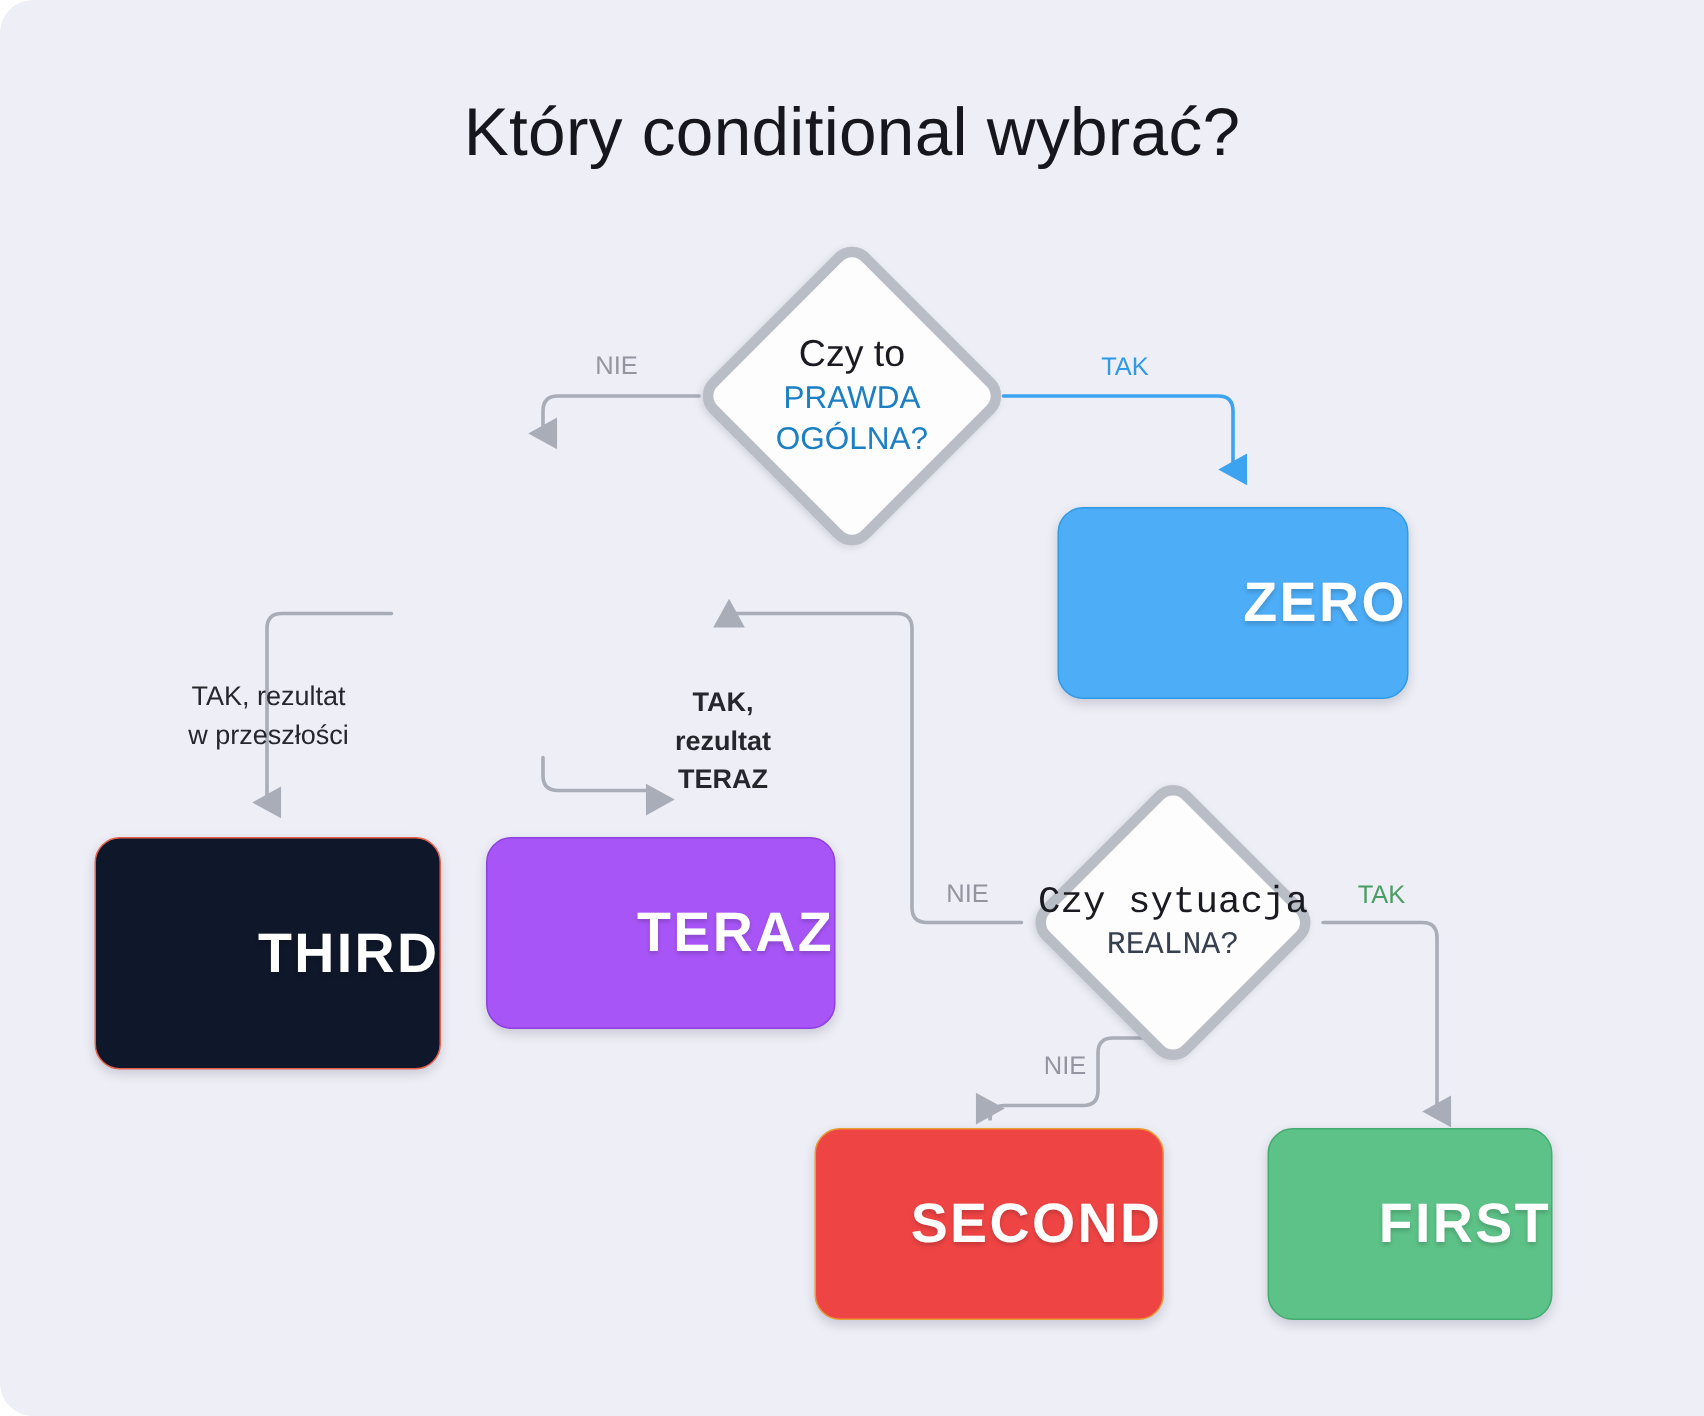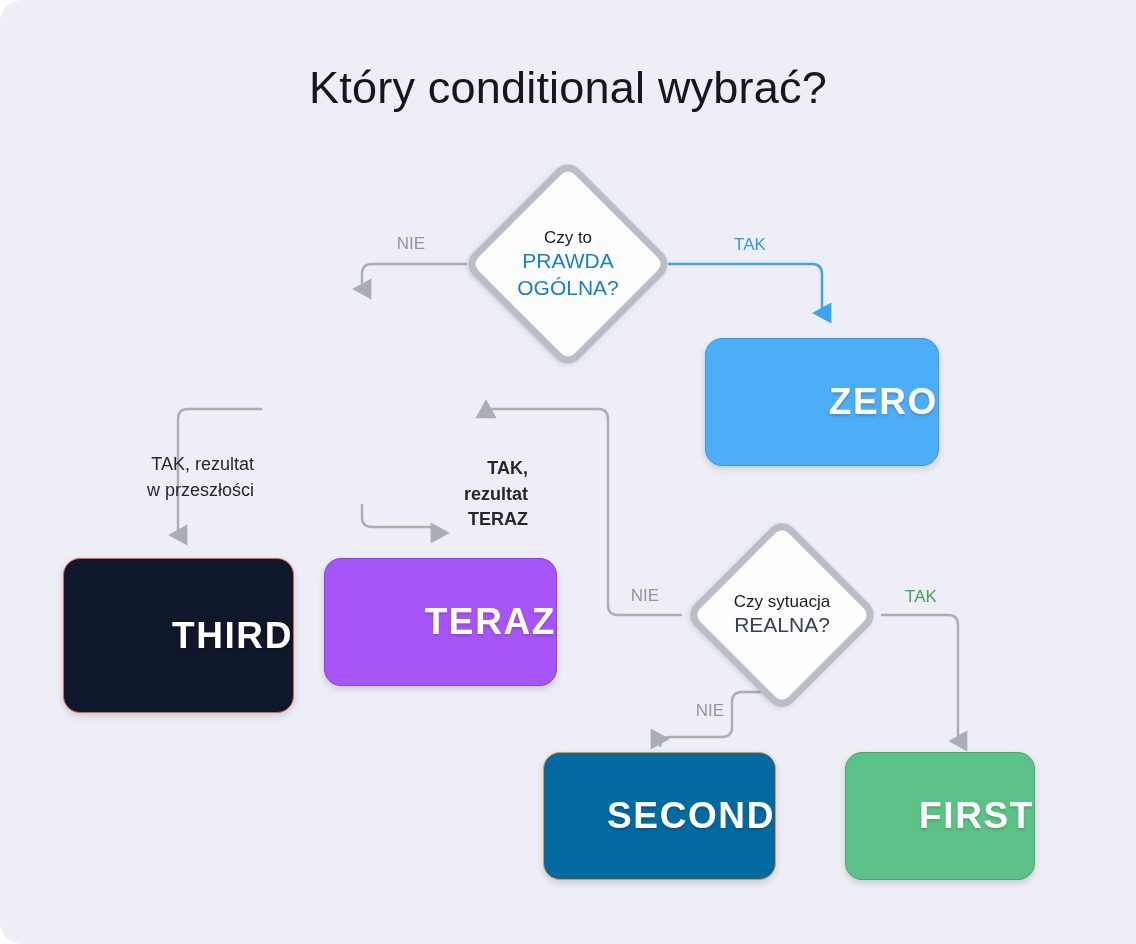--- a/index.html
+++ b/index.html
@@ -69,21 +69,21 @@
   }
   .diamond .dtext {
     position: relative;
     text-align: center;
     line-height: 1.27;
     z-index: 2;
     white-space: nowrap;
   }
   .dt-line1 {
     display: block;
-    font-size: 17px;
+    font-size: 25px;
     color: #1a1a20;
   }
   .dt-line2 {
     display: block;
     font-size: 21px;
   }
 
   
   .box {
     position: absolute;
@@ -108,21 +108,20 @@
     position: absolute;
     font-size: 17px;
     line-height: 1.30;
     color: #9396a1;
     text-align: center;
     white-space: pre-line;
   }
   .elabel.dark {
     color: #26262d;
     font-size: 18px;
-    text-align: right;
   }
 </style>
 </head>
 <body>
 
 <div id="canvas">
 
   <div id="title">Który conditional wybrać?</div>
 
   <svg id="wires" viewBox="0 0 1136 944" width="1136" height="944">
@@ -153,21 +152,21 @@
   <div class="diamond" style="left:466px; top:155px; width:204px; height:218px;">
     <div class="dshape" style="width:150px; height:150px;"></div>
     <div class="dtext">
       <span class="dt-line1">Czy to</span>
       <span class="dt-line2" style="color:#1b7fc4;">PRAWDA</span>
       <span class="dt-line2" style="color:#1b7fc4;">OGÓLNA?</span>
     </div>
   </div>
 
 
-  <div class="diamond" style="left:681px; top:517px; width:202px; height:196px;">
+  <div class="diamond" style="left:681px; top:517px; width:202px; height:196px;font-family:Liberation Mono, monospace;">
     <div class="dshape" style="width:139px; height:139px;"></div>
     <div class="dtext">
       <span class="dt-line1">Czy sytuacja</span>
       <span class="dt-line2" style="color:#36404e;">REALNA?</span>
     </div>
   </div>
 
   <div class="box" style="left:705px; top:338px; width:234px; height:128px;
               background:#4dadf7; border:1.5px solid #2f9ae6;">
     <span class="btext">ZERO</span>
@@ -177,21 +176,21 @@
               background:#0f172a; border:1.5px solid #e8604a;">
     <span class="btext">THIRD</span>
   </div>
 
   <div class="box" style="left:324px; top:558px; width:233px; height:128px;
               background:#a855f7; border:1.5px solid #8e3fe0;">
     <span class="btext">TERAZ</span>
   </div>
 
   <div class="box" style="left:543px; top:752px; width:233px; height:128px;
-              background:#0369a1; border:1.5px solid #e89a33;">
+              background:#ef4444; border:1.5px solid #e89a33;">
     <span class="btext">SECOND</span>
   </div>
 
   <div class="box" style="left:845px; top:752px; width:190px; height:128px;
               background:#5dc287; border:1.5px solid #44ac70;">
     <span class="btext">FIRST</span>
   </div>
 
   <div class="elabel" style="left:386px; top:233px; width:50px;">NIE</div>
 

